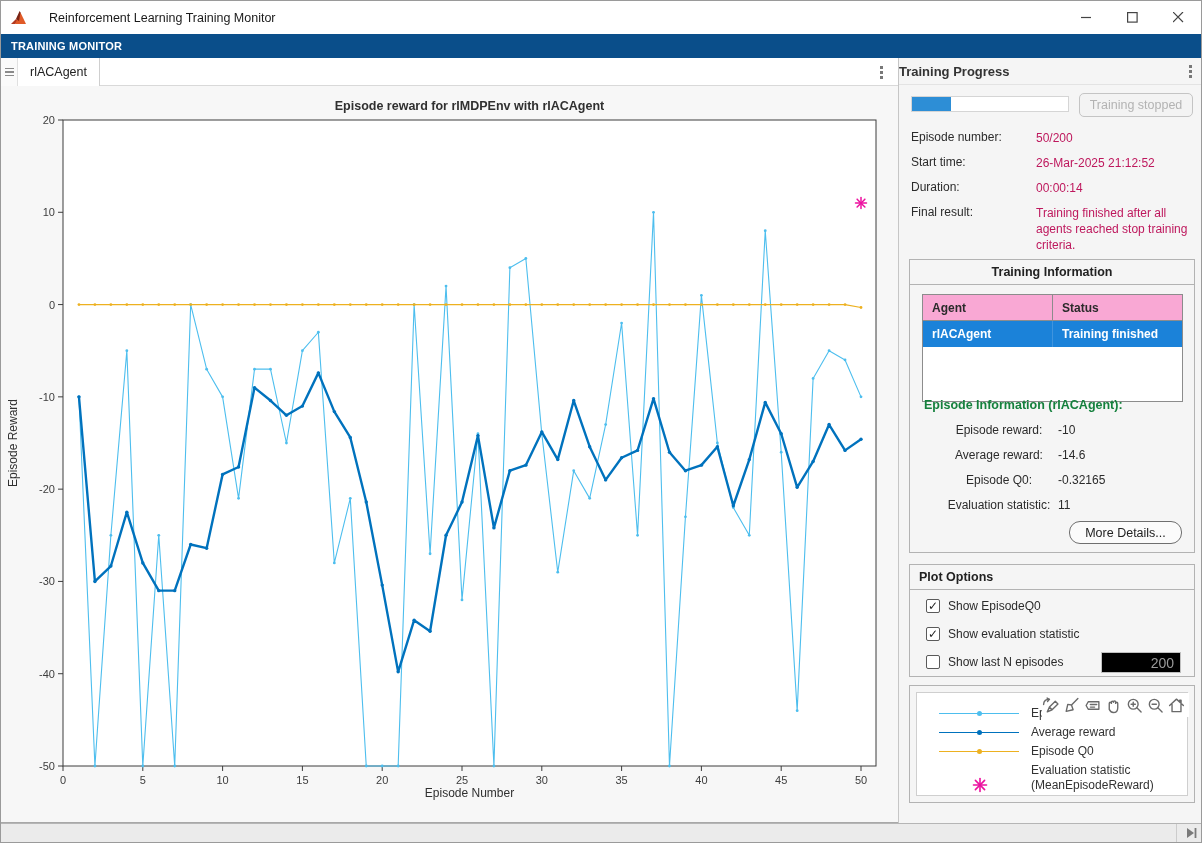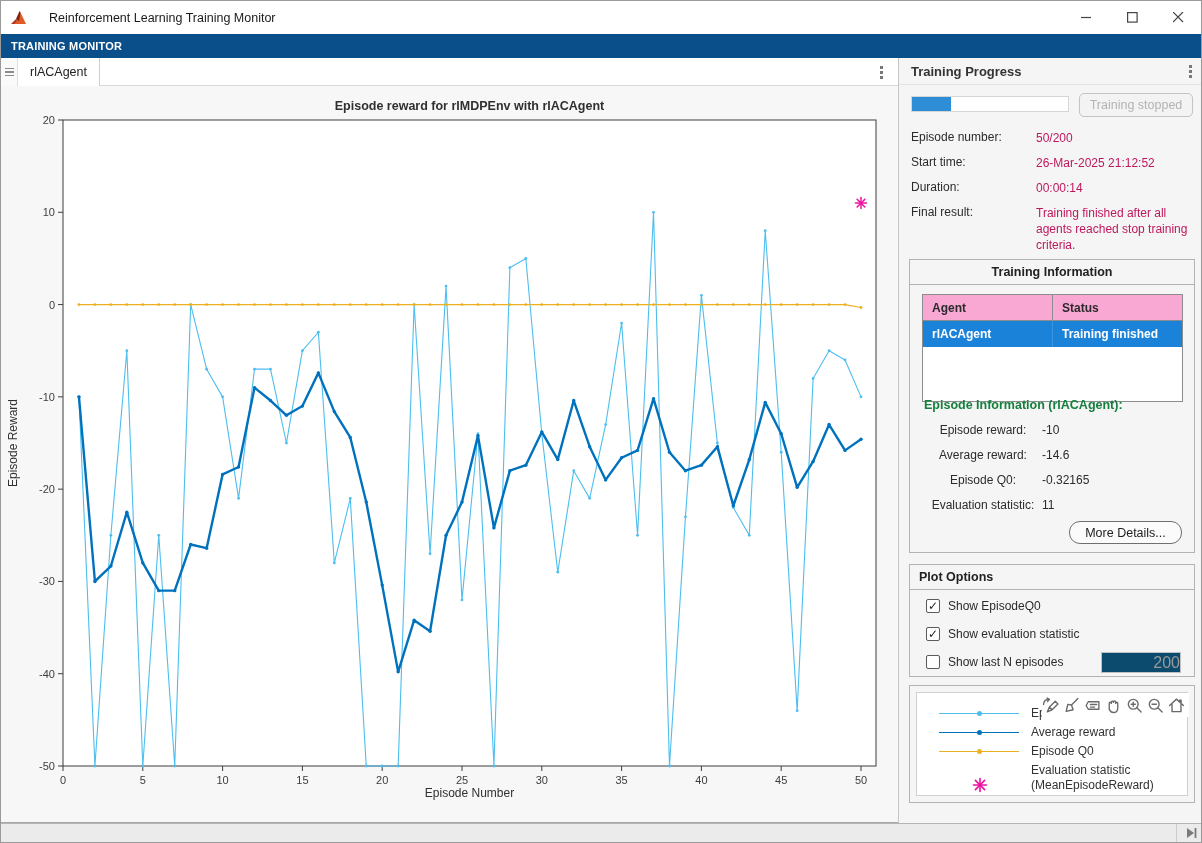--- a/index.html
+++ b/index.html
@@ -36,21 +36,21 @@
   .hlines i { width:9px; height:1.6px; background:#8a8a8a; }
 
   
   .plot-panel { left:0; top:85px; width:897px; height:737px; background:#f7f7f7; border-bottom:1px solid #a8a8a8; }
   .panel-divider { left:897px; top:57px; width:1px; height:765px; background:#c6c6c6; }
 
   
   .right-panel { left:898px; top:57px; width:303px; height:765px; background:#f5f5f5; }
   .rp-header { left:898px; top:57px; width:303px; height:27px; display:flex; align-items:center;
                border-bottom:1px solid #e3e3e3; }
-  .rp-header .t { margin-left:12px; font-size:13px; font-weight:bold; color:#333; flex:1; }
+  .rp-header .t { margin-left:0; font-size:13px; font-weight:bold; color:#333; flex:1; }
   .rp-header .menu { margin-right:10px; }
 
   .progress-track { left:910px; top:95px; width:158px; height:16px; background:#fff; border:1px solid #d5d5d5; }
   .progress-fill { height:100%; background:#2d8ed6; width:25%; }
   .btn-stopped { left:1078px; top:92px; width:114px; height:24px; border:1px solid #c4c4c4; border-radius:5px;
                  background:#f3f3f3; color:#b3b3b3; font-size:12.5px; display:flex; align-items:center; justify-content:center; }
   .fr { position:absolute; left:910px; width:284px; display:flex; }
   .fr .lbl { width:125px; flex:none; }
   .fr .val { flex:1; line-height:1.35; color:#be185d; }
 
@@ -61,29 +61,29 @@
   .agent-table .row { display:flex; height:26px; align-items:center; }
   .agent-table .row.head { font-weight:bold; border-bottom:1px solid #8c8c8c; }
   .agent-table .c1 { width:130px; padding-left:9px; border-right:1px solid #8c8c8c; height:100%; display:flex; align-items:center; }
   .agent-table .c2 { flex:1; padding-left:9px; height:100%; display:flex; align-items:center; }
   .agent-table .row.sel { background:#1b82d9; color:#fff; font-weight:bold; }
   .agent-table .row.sel .c1 { border-right-color:#3f94de; }
   .agent-table .filler { height:54px; background:#fff; }
 
   .ep-title { position:absolute; left:14px; font-weight:bold; font-size:12.5px; color:#15803d; }
   .ep-row { position:absolute; left:14px; width:260px; display:flex; }
-  .ep-row .lbl { width:118px; flex:none; }
+  .ep-row .lbl { width:118px; flex:none;margin-left:16px; }
   .btn-more { position:absolute; right:12px; width:113px; height:23px; border:1px solid #6f6f6f; border-radius:11px;
               background:#fbfbfb; color:#222; font-size:12.5px; display:flex; align-items:center; justify-content:center; }
 
   .cb-row { position:absolute; left:16px; display:flex; align-items:center; gap:8px; }
   .cb-box { width:14px; height:14px; border:1px solid #5a5a5a; background:#fff; border-radius:2px;
             display:flex; align-items:center; justify-content:center; font-size:12px; font-weight:bold; color:#222; line-height:1; }
   .n-input { position:absolute; left:175px; top:-3px; width:80px; height:21px; border:1px solid #c0c0c0;
-             background:#0c4a6e; color:#9a9a9a; text-align:right; font-size:16px;
+             background:#000000; color:#9a9a9a; text-align:right; padding-right:6px; font-size:14px;
              font-family:"Liberation Sans",sans-serif; }
 
   .legend-card { position:absolute; left:908px; top:684px; width:286px; height:118px; border:1px solid #b3b3b3; background:#f5f5f5; }
   .legend-inner { position:absolute; left:6px; top:6px; right:6px; bottom:6px; background:#fff; border:1px solid #cfcfcf; }
   .lg-row { position:absolute; left:22px; display:flex; align-items:center; height:14px; }
   .lg-sample { width:80px; position:relative; height:14px; flex:none; }
   .lg-line { position:absolute; left:0; top:6.5px; width:80px; height:1.6px; }
   .lg-dot { position:absolute; left:38px; top:4.5px; width:5px; height:5px; border-radius:50%; }
   .lg-text { margin-left:12px; white-space:nowrap; color:#333; }
 

